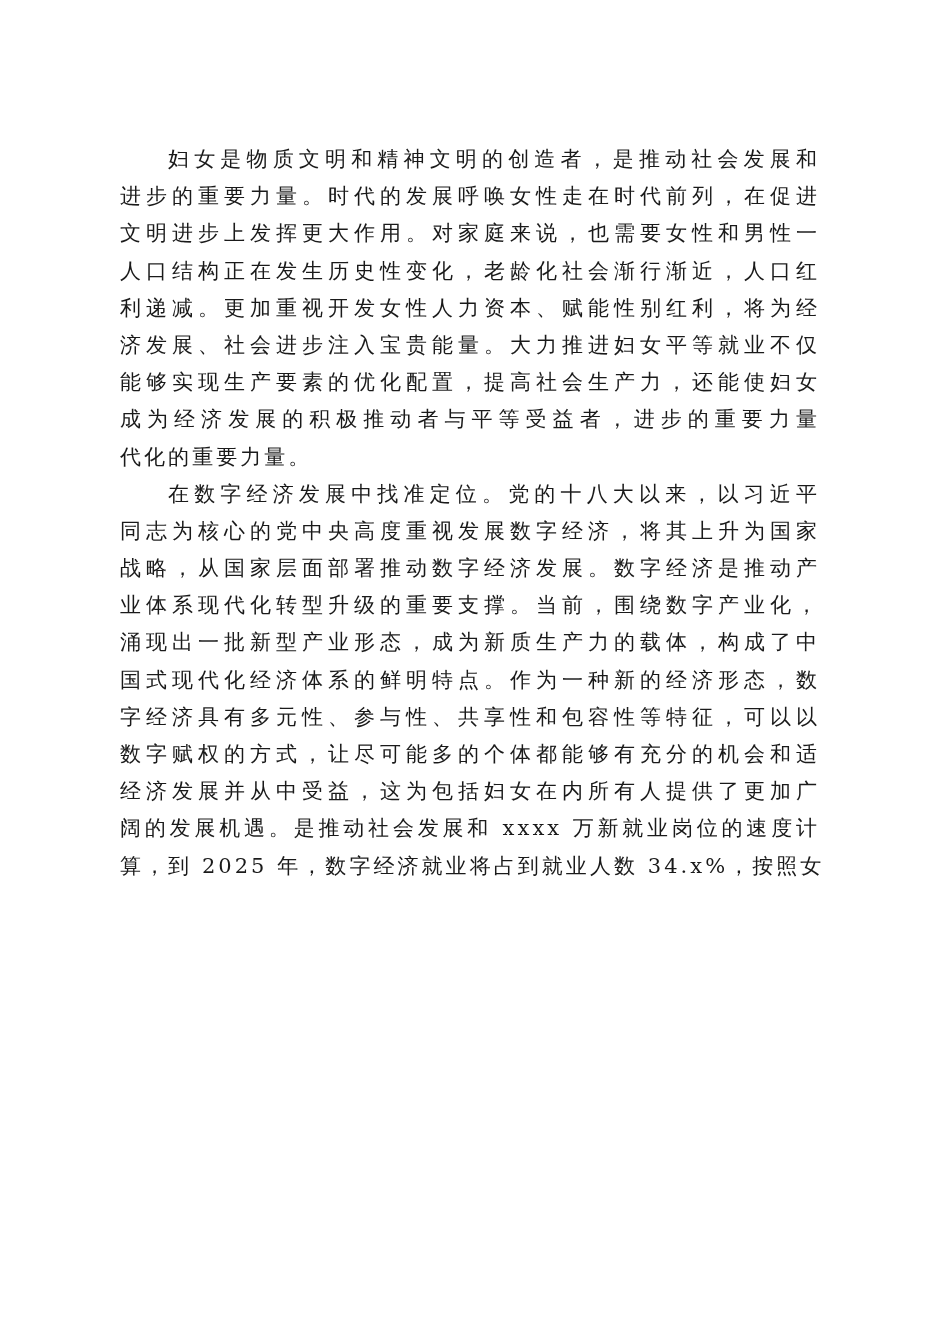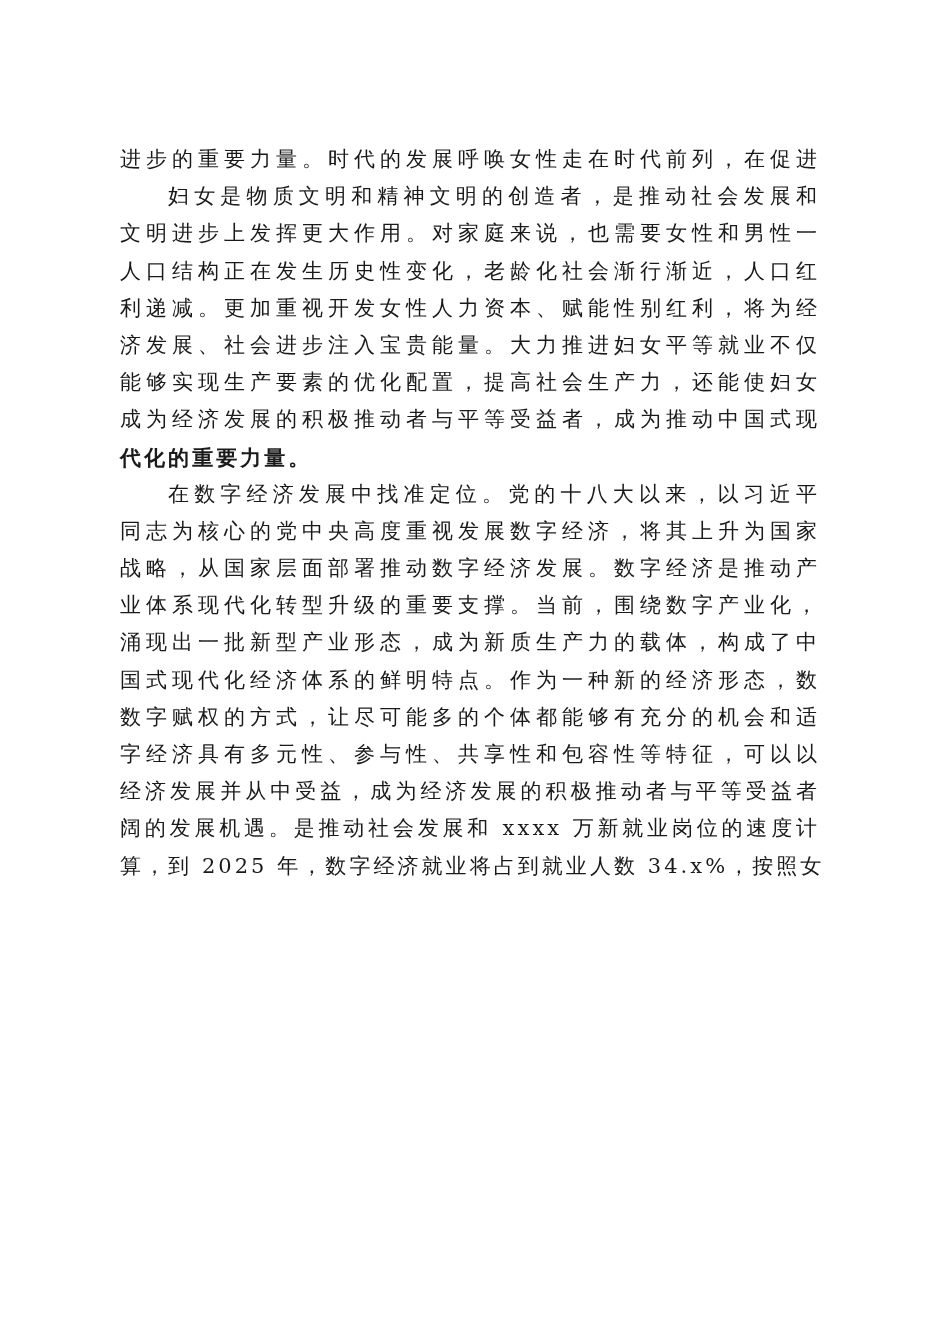--- a/index.html
+++ b/index.html
@@ -26,47 +26,46 @@
       height: 37.2px;
       line-height: 37.2px;
       font-size: 21px;
       letter-spacing: 3.05px;
       white-space: nowrap;
       text-align: justify;
       text-align-last: justify;
     }
     .line.last {
       text-align-last: left;
-      font-weight: bold;
     }
     .line.indent {
       padding-left: 48px;
     }
   </style>
 </head>
 <body>
 
 <div class="page">
   <div>
+    <span class="line indent">妇女是物质文明和精神文明的创造者，是推动社会发展和</span>
     <span class="line">进步的重要力量。时代的发展呼唤女性走在时代前列，在促进</span>
-    <span class="line indent">妇女是物质文明和精神文明的创造者，是推动社会发展和</span>
     <span class="line">文明进步上发挥更大作用。对家庭来说，也需要女性和男性一</span>
     <span class="line">人口结构正在发生历史性变化，老龄化社会渐行渐近，人口红</span>
     <span class="line">利递减。更加重视开发女性人力资本、赋能性别红利，将为经</span>
     <span class="line">济发展、社会进步注入宝贵能量。大力推进妇女平等就业不仅</span>
     <span class="line">能够实现生产要素的优化配置，提高社会生产力，还能使妇女</span>
-    <span class="line">成为经济发展的积极推动者与平等受益者，成为推动中国式现</span>
+    <span class="line">成为经济发展的积极推动者与平等受益者，进步的重要力量</span>
     <span class="line last">代化的重要力量。</span>
   </div>
   <div>
     <span class="line indent">在数字经济发展中找准定位。党的十八大以来，以习近平</span>
     <span class="line">同志为核心的党中央高度重视发展数字经济，将其上升为国家</span>
     <span class="line">战略，从国家层面部署推动数字经济发展。数字经济是推动产</span>
     <span class="line">业体系现代化转型升级的重要支撑。当前，围绕数字产业化，</span>
     <span class="line">涌现出一批新型产业形态，成为新质生产力的载体，构成了中</span>
     <span class="line">国式现代化经济体系的鲜明特点。作为一种新的经济形态，数</span>
+    <span class="line">字经济具有多元性、参与性、共享性和包容性等特征，可以以</span>
     <span class="line">数字赋权的方式，让尽可能多的个体都能够有充分的机会和适</span>
-    <span class="line">字经济具有多元性、参与性、共享性和包容性等特征，可以以</span>
-    <span class="line">经济发展并从中受益，成为经济发展的积极推动者与平等受益者</span>
+    <span class="line">经济发展并从中受益，这为包括妇女在内所有人提供了更加广</span>
     <span class="line">阔的发展机遇。是推动社会发展和 xxxx 万新就业岗位的速度计</span>
     <span class="line">算，到 2025 年，数字经济就业将占到就业人数 34.x%，按照女</span>
   </div>
 </div>
 
 </body></html>

